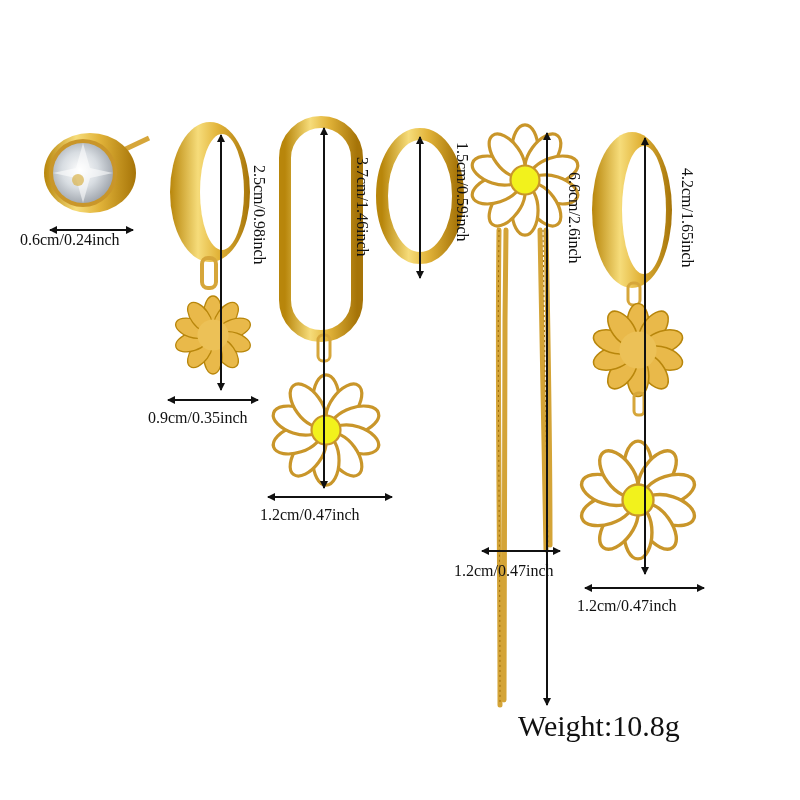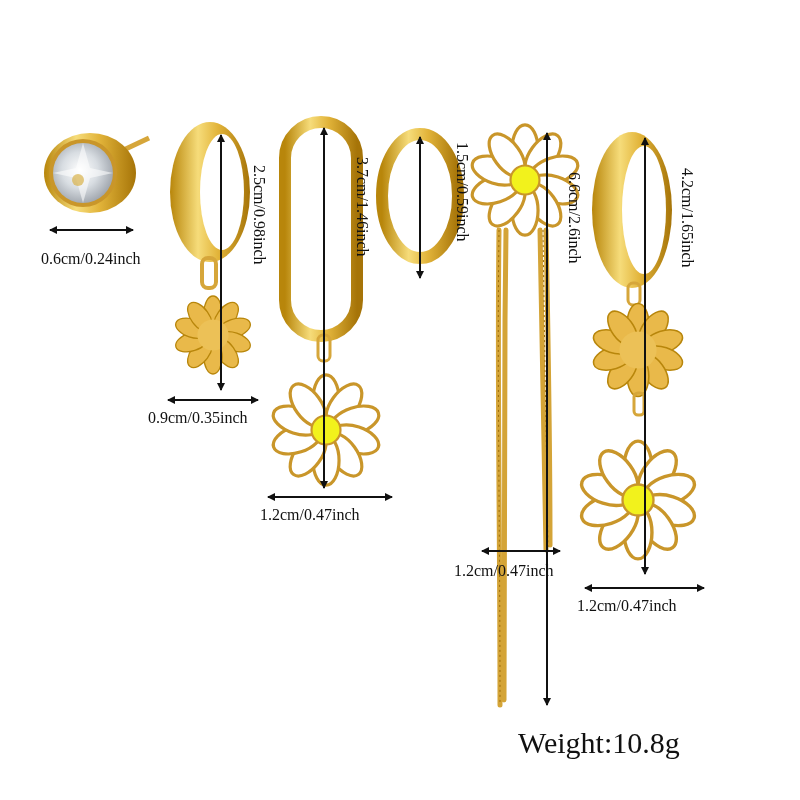--- a/index.html
+++ b/index.html
@@ -121,25 +121,25 @@
     <line x1="324" y1="128" x2="324" y2="488" marker-start="url(#ah)" marker-end="url(#ah)"></line>
     <line x1="268" y1="497" x2="392" y2="497" marker-start="url(#ah)" marker-end="url(#ah)"></line>
     <line x1="420" y1="137" x2="420" y2="278" marker-start="url(#ah)" marker-end="url(#ah)"></line>
     <line x1="547" y1="133" x2="547" y2="705" marker-start="url(#ah)" marker-end="url(#ah)"></line>
     <line x1="482" y1="551" x2="560" y2="551" marker-start="url(#ah)" marker-end="url(#ah)"></line>
     <line x1="645" y1="138" x2="645" y2="574" marker-start="url(#ah)" marker-end="url(#ah)"></line>
     <line x1="585" y1="588" x2="704" y2="588" marker-start="url(#ah)" marker-end="url(#ah)"></line>
   </g>
 </svg>
 
-<div class="label" style="left:20px; top:251px;margin-left:21px;">0.6cm/0.24inch</div>
+<div class="label" style="left:20px; top:232px;">0.6cm/0.24inch</div>
 <div class="label" style="left:148px; top:410px;text-align:center;">0.9cm/0.35inch</div>
 <div class="label" style="left:260px; top:507px;">1.2cm/0.47inch</div>
 <div class="label" style="left:454px; top:563px;">1.2cm/0.47inch</div>
 <div class="label" style="left:577px; top:598px;">1.2cm/0.47inch</div>
 
 <div class="vlabel" style="left:267px; top:165px;">2.5cm/0.98inch</div>
 <div class="vlabel" style="left:370px; top:157px;">3.7cm/1.46inch</div>
 <div class="vlabel" style="left:470px; top:142px;">1.5cm/0.59inch</div>
 <div class="vlabel" style="left:582px; top:172px;">6.6cm/2.6inch</div>
 <div class="vlabel" style="left:695px; top:168px;">4.2cm/1.65inch</div>
 
-<div class="weight" style="left:518px; top:728px;">Weight:10.8g</div>
+<div class="weight" style="left:518px; top:711px;">Weight:10.8g</div>
 
 </body></html>

